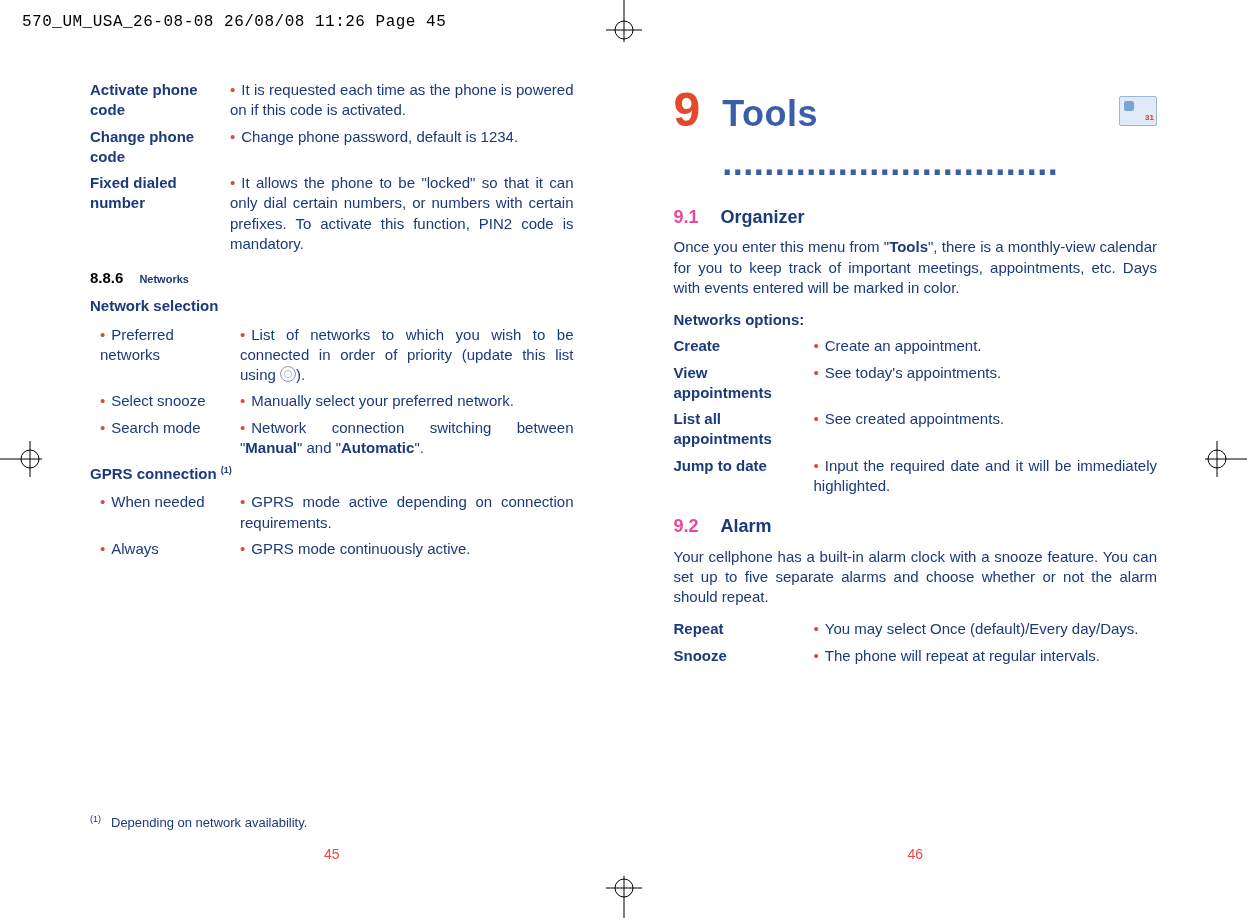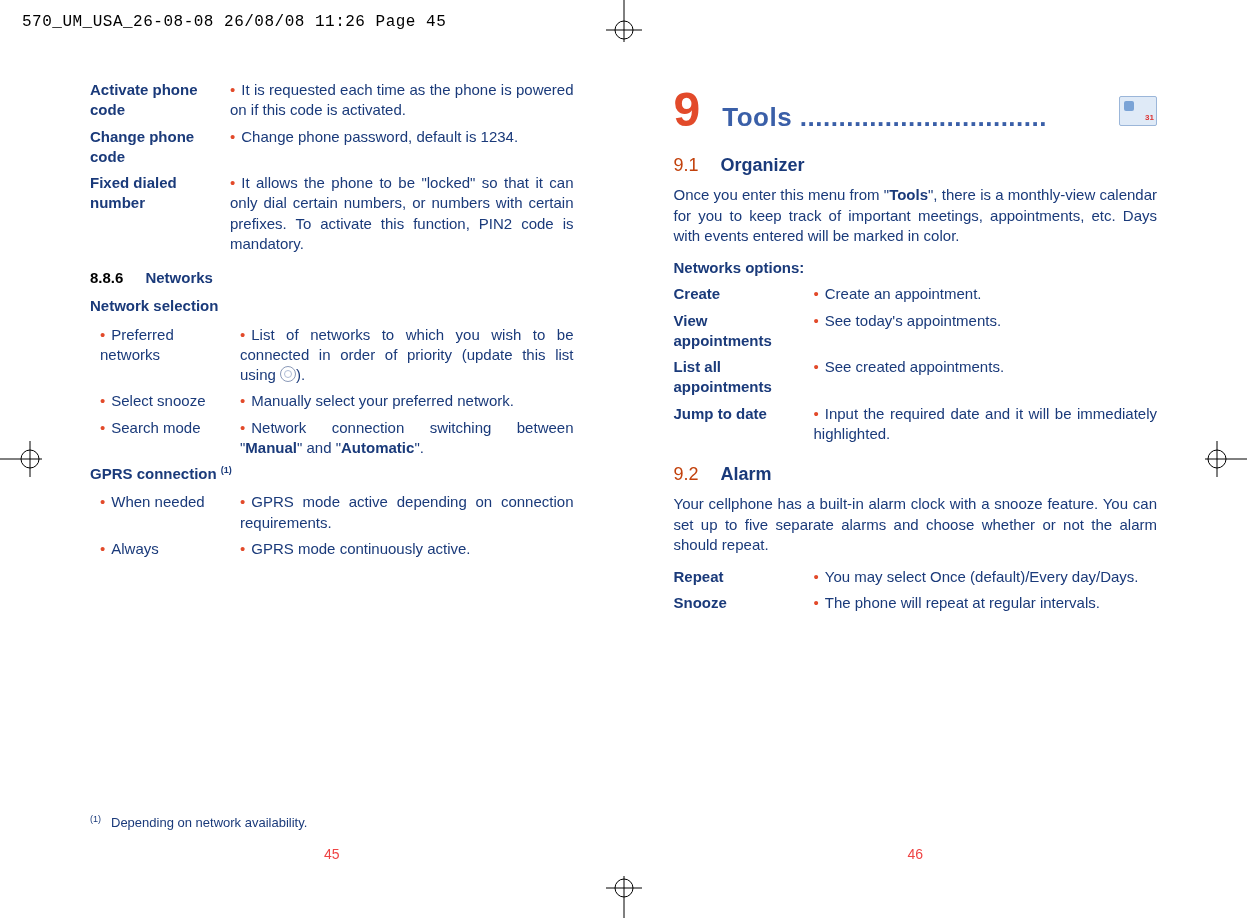--- a/index.html
+++ b/index.html
@@ -101,21 +101,21 @@
   }
   .sec-title {
     color: #1a3a7a;
     font-weight: bold;
   }
   .subheading {
     margin-top: 14px;
     margin-bottom: 8px;
   }
   .subheading .sec-num { font-size: 15px; }
-  .subheading .sec-title { font-size: 15px; margin-left: 6px; }
+  .subheading .sec-title { font-size: 11px; }
   .network-sel {
     color: #1a3a7a;
     font-weight: bold;
     margin: 6px 0 8px 0;
   }
   .sup {
     font-size: 9px;
     vertical-align: super;
   }
   .chapter-row {
@@ -127,21 +127,21 @@
   .chapter-num {
     color: #e24a2a;
     font-weight: bold;
     font-size: 48px;
     line-height: 1;
     margin-right: 22px;
   }
   .chapter-title {
     color: #3a5fa8;
     font-weight: bold;
-    font-size: 26px;
+    font-size: 36px;
     letter-spacing: 0.5px;
     flex: 1;
   }
   .chapter-icon {
     width: 36px;
     height: 28px;
     background: #dfeaf7;
     border: 1px solid #9bb6d9;
     border-radius: 2px;
     position: relative;
@@ -162,22 +162,22 @@
     top: 4px; left: 4px;
     width: 10px; height: 10px;
     background: #7aa3d6;
     border-radius: 2px;
   }
   .subsection-row {
     margin-top: 8px;
     margin-bottom: 8px;
   }
   .subsection-num {
-    color: #c2410c;
-    font-weight: normal;
+    color: #ec4899;
+    font-weight: bold;
     font-size: 18px;
     margin-right: 22px;
   }
   .subsection-title {
     color: #1a3a7a;
     font-weight: bold;
     font-size: 18px;
   }
   .body-para {
     text-align: justify;

